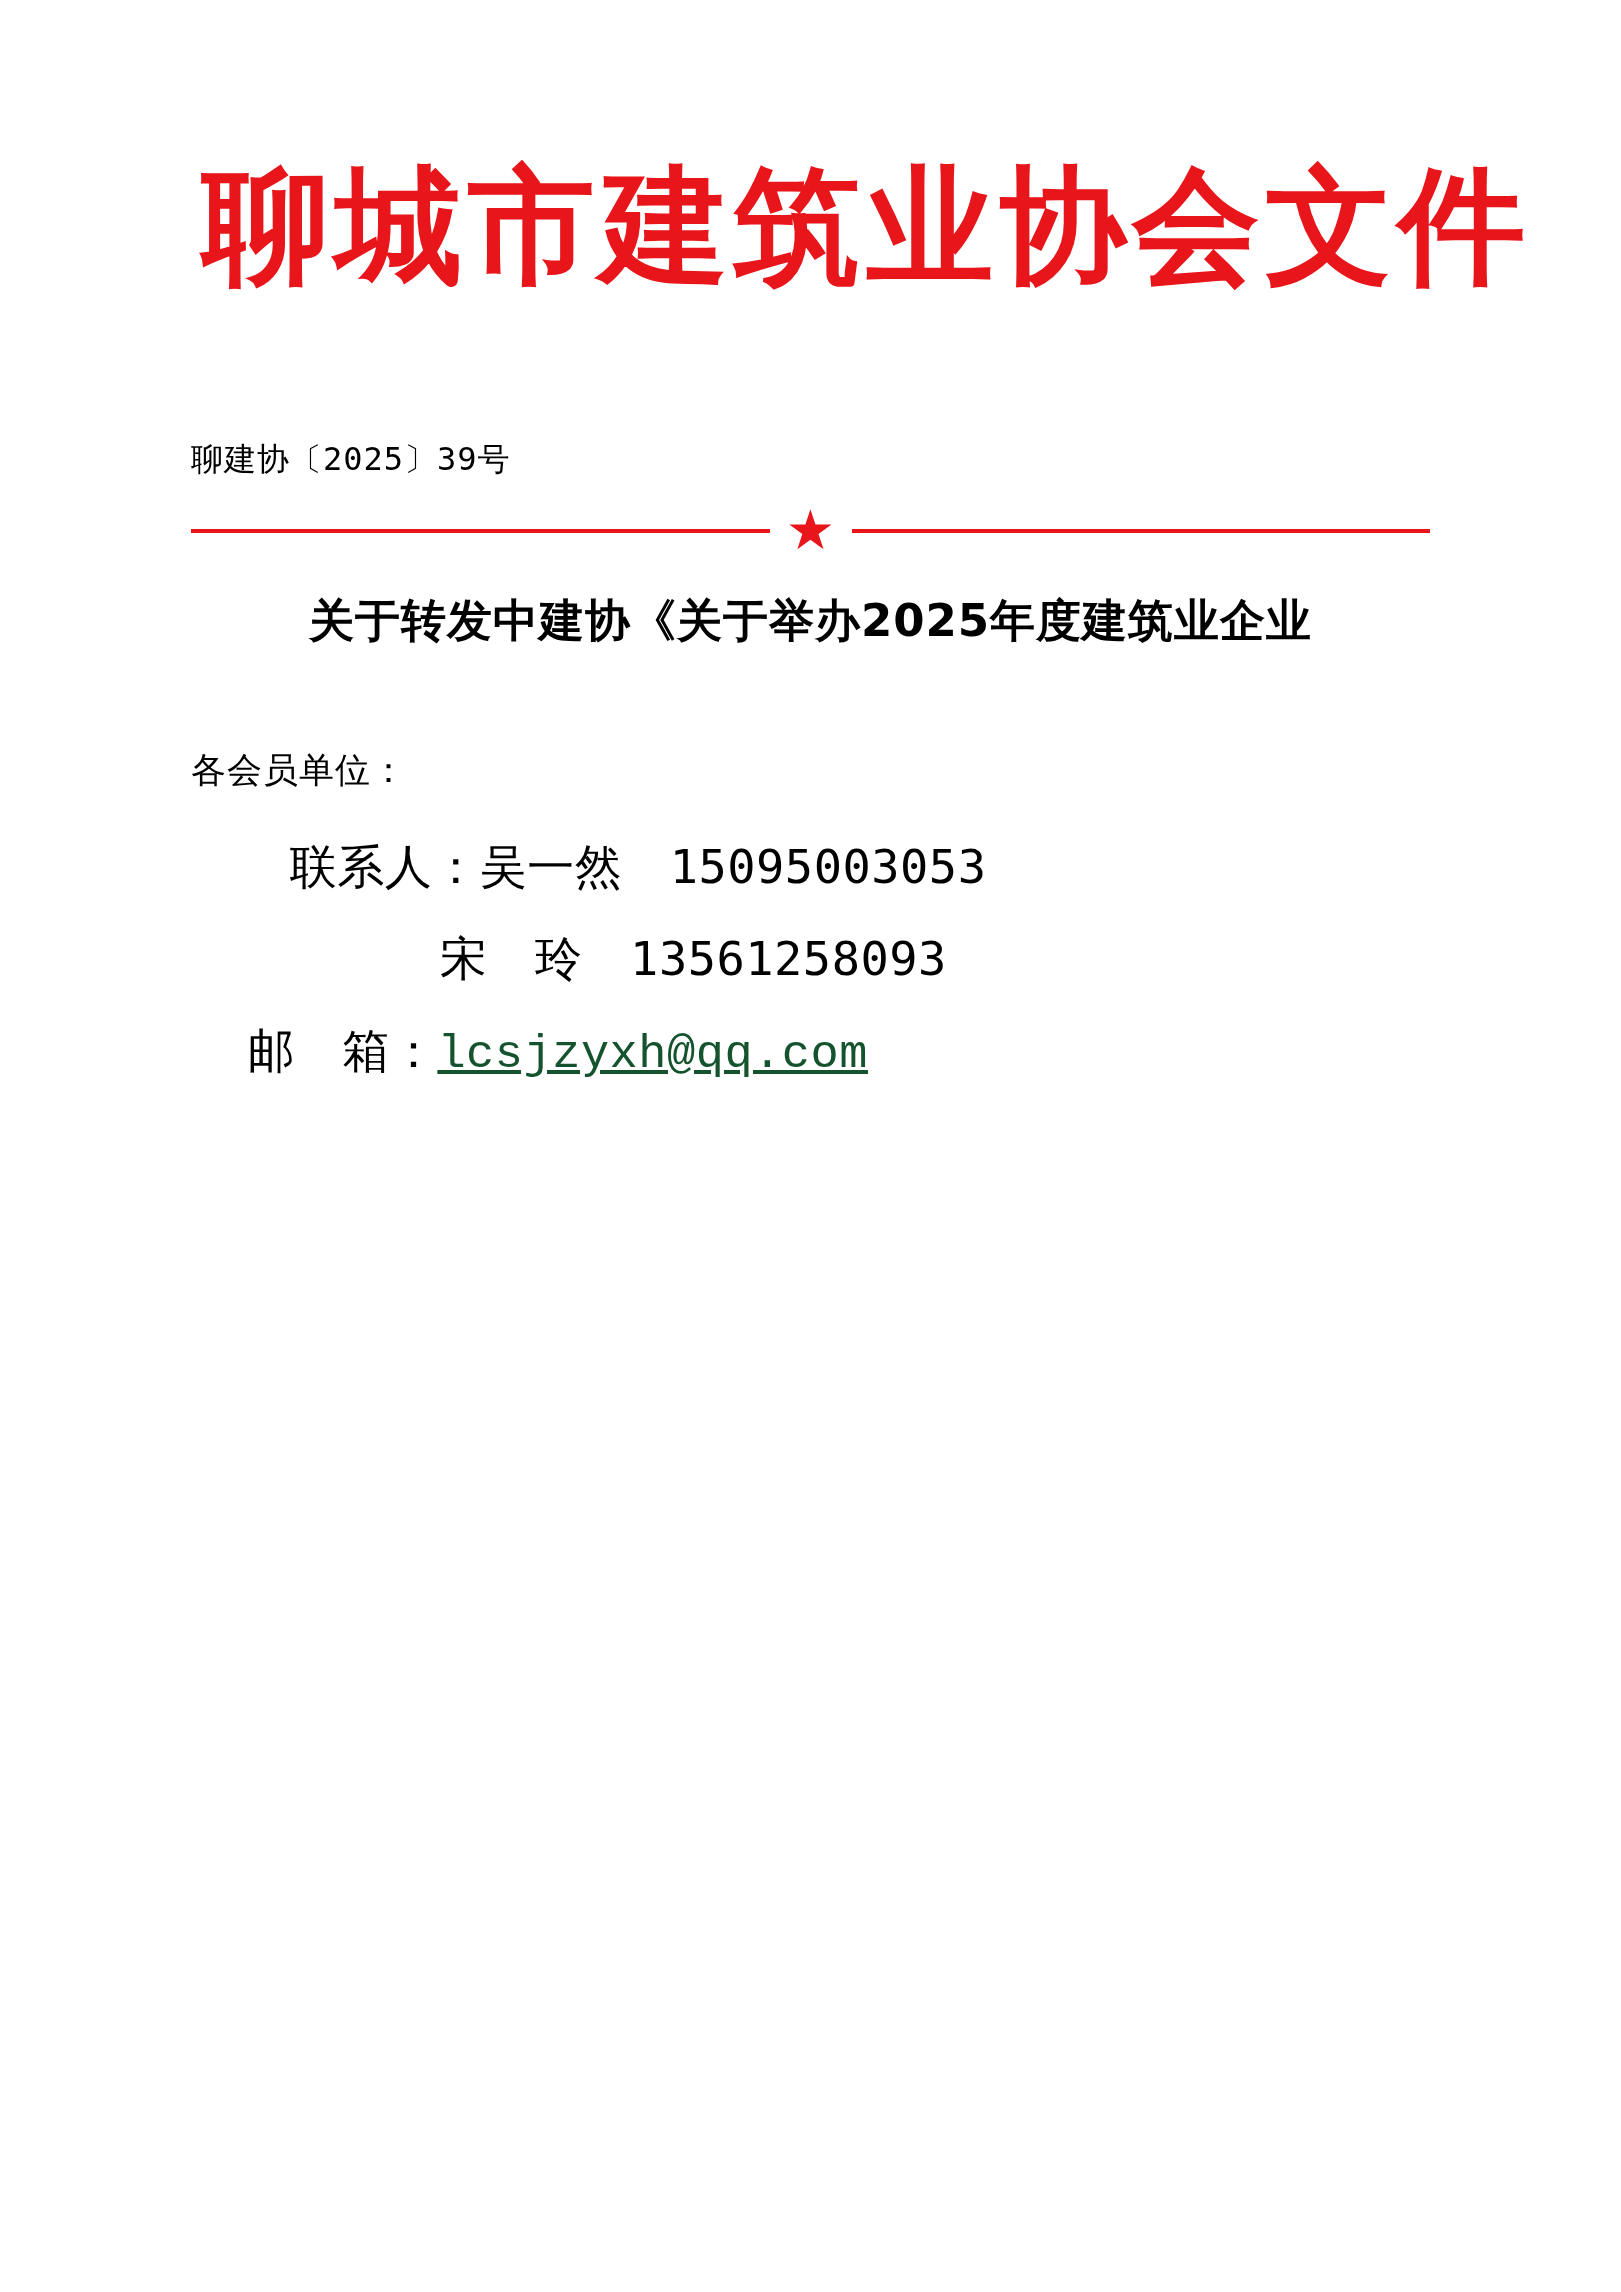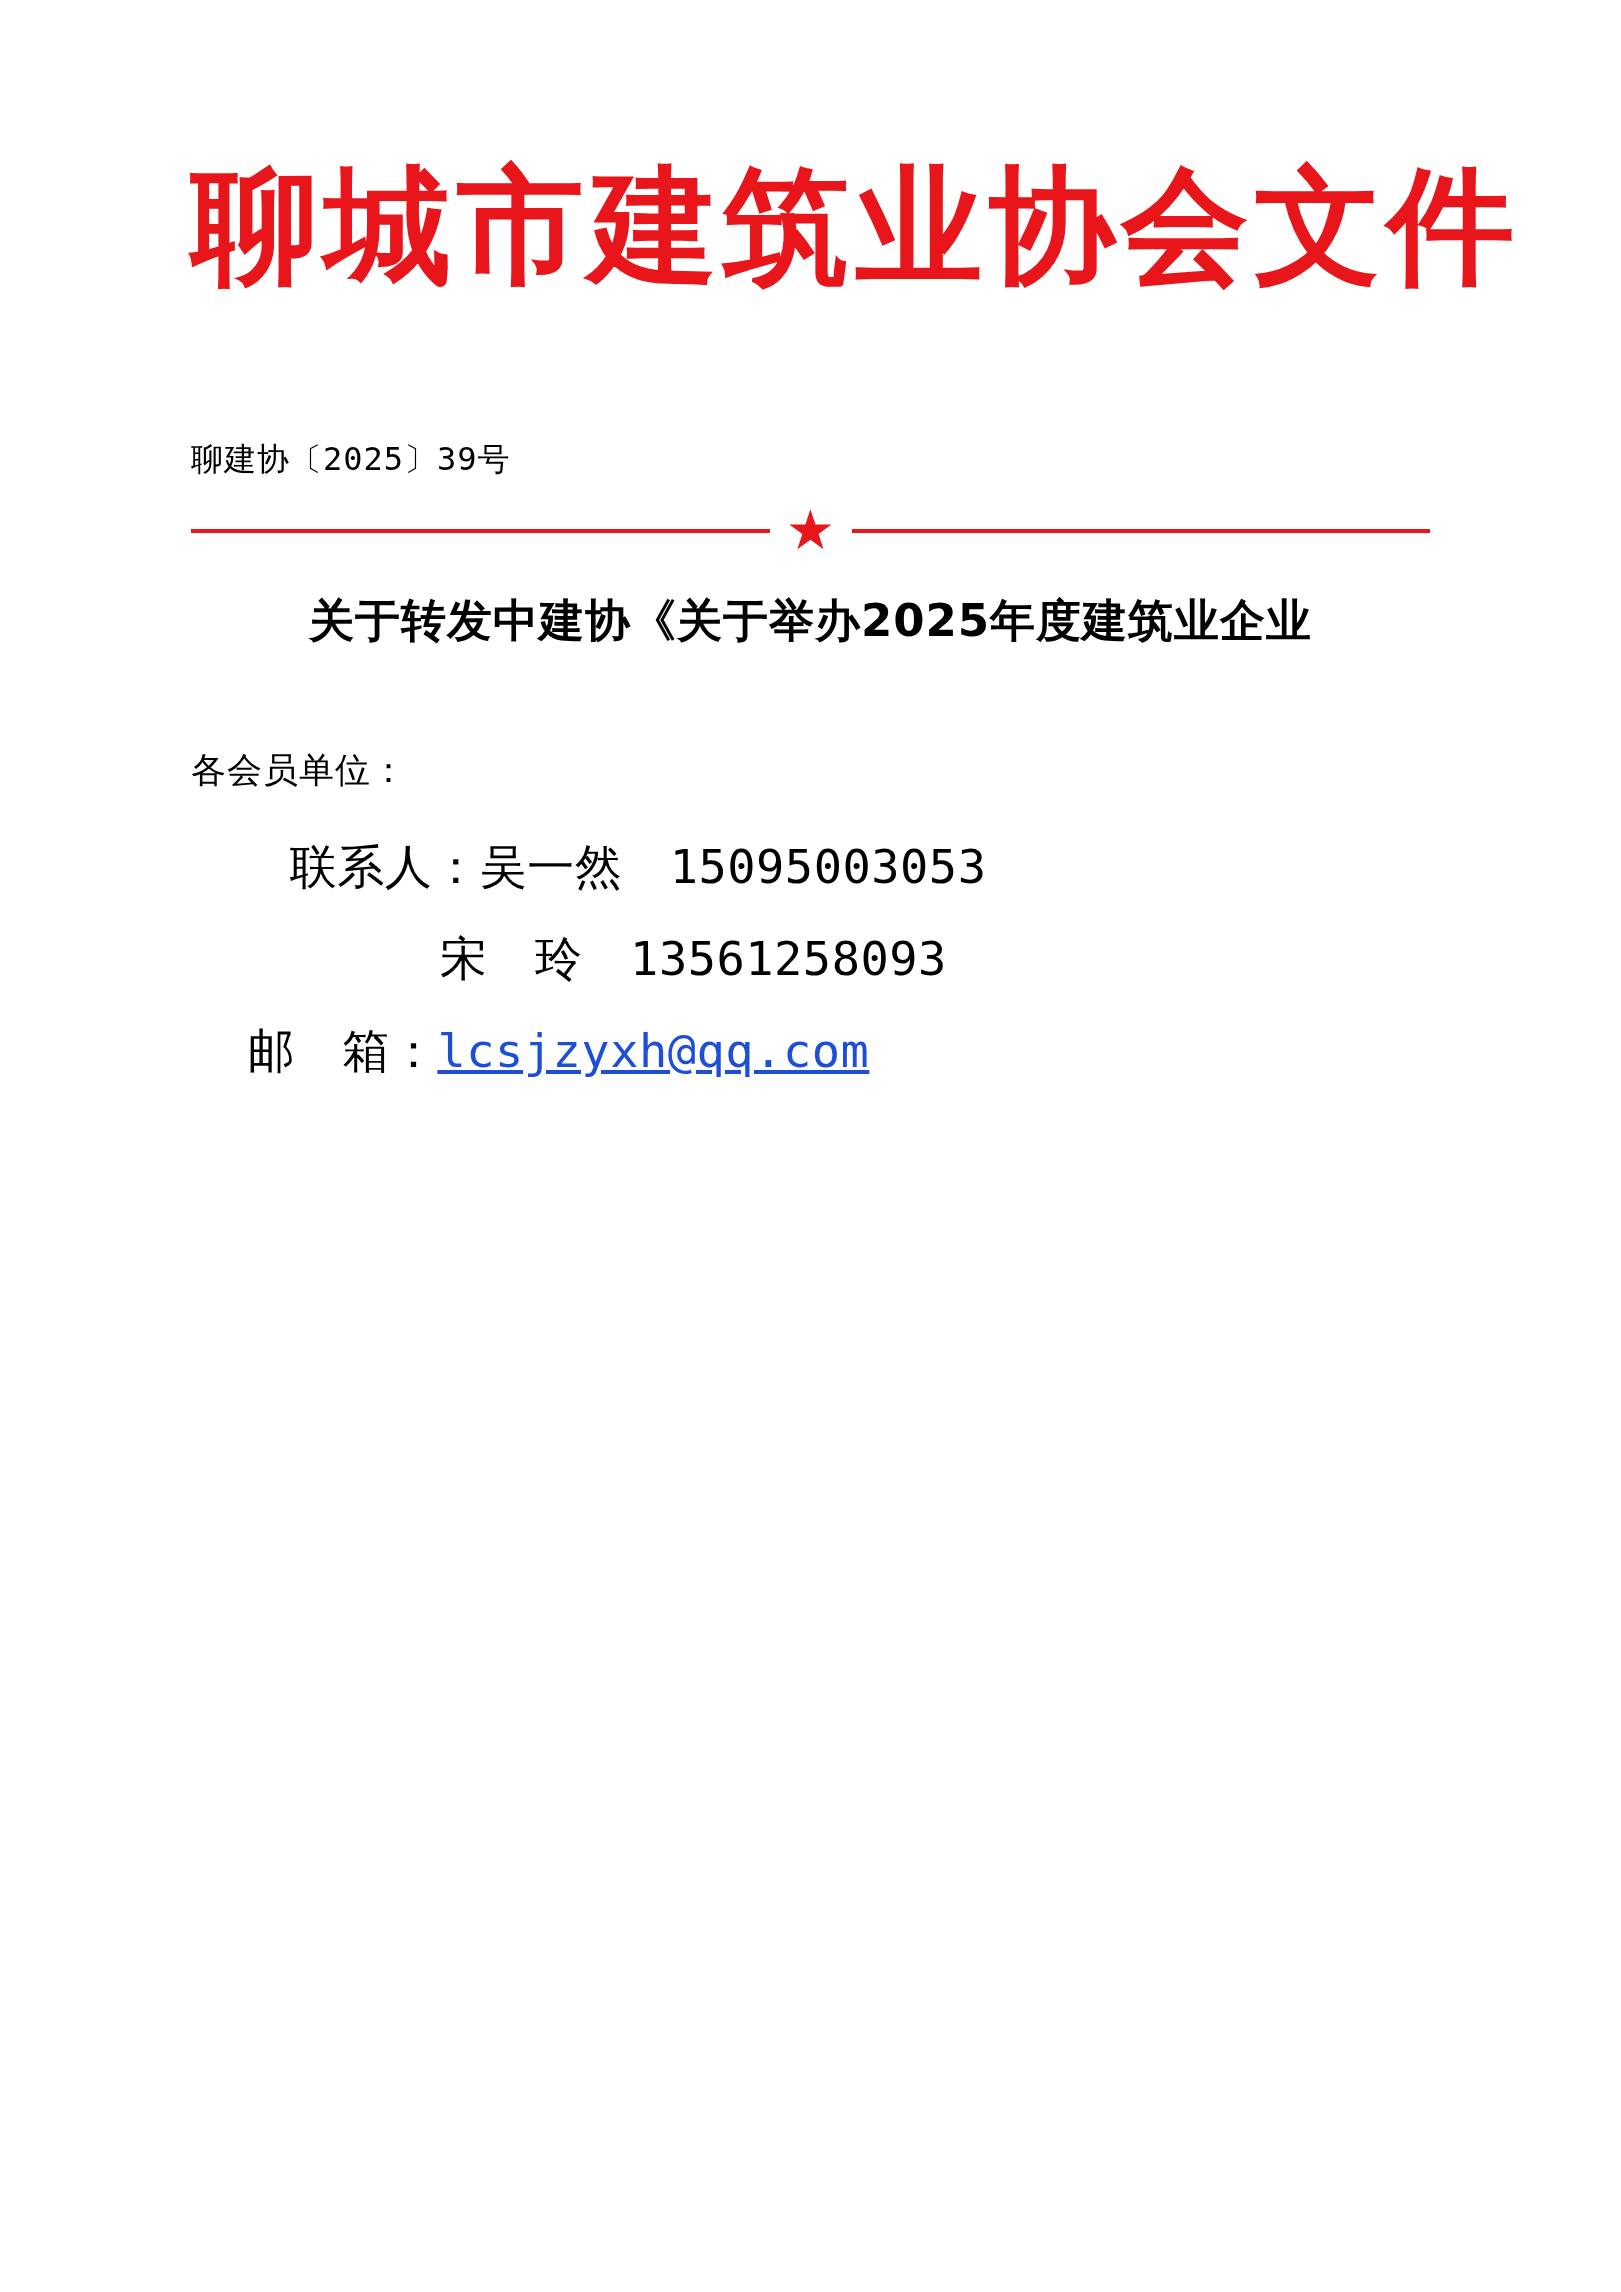--- a/index.html
+++ b/index.html
@@ -27,20 +27,21 @@
   .letterhead {
     margin-top: 147px;
     text-align: center;
     color: #e8151a;
     font-family: "DejaVu Sans", sans-serif;
     font-weight: bold;
     font-size: 127px;
     letter-spacing: 5.9px;
     line-height: 1.25;
     white-space: nowrap;
+    margin-left: 11px;
   }
 
   
   .doc-number {
     margin-top: 132px;
     font-family: "DejaVu Sans Mono", monospace;
     font-size: 32px;
     letter-spacing: 1px;
     color: #000;
   }
@@ -106,22 +107,23 @@
     font-size: 47px;
     line-height: 1.95;
     letter-spacing: 0.5px;
   }
   .contact-line { white-space: pre; }
   .contact-line.indent1 { padding-left: 2.1em; }
   .contact-line.indent2 { padding-left: 5.3em; }
   .contact-line.indent3 { padding-left: 1.2em; }
 
   .email-link {
-    color: #1d4ed8;
+    color: #14532d;
     text-decoration: underline;
+    font-family: Liberation Mono, monospace;
   }
 </style>
 </head>
 <body>
 
 <div class="page">
 
   <div class="letterhead">聊城市建筑业协会文件</div>
 
   <div class="doc-number">聊建协〔2025〕39号</div>

